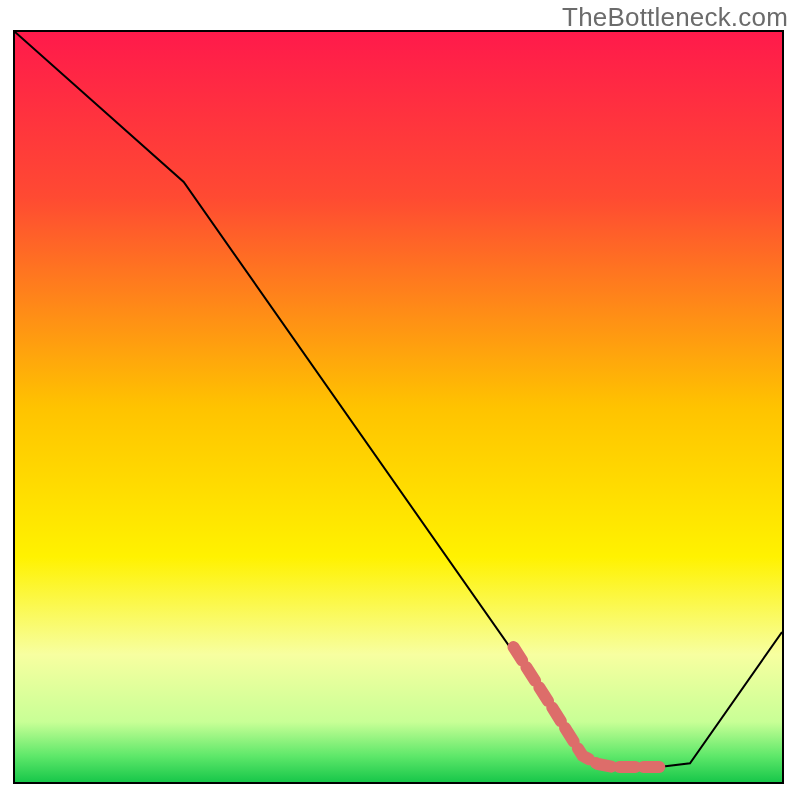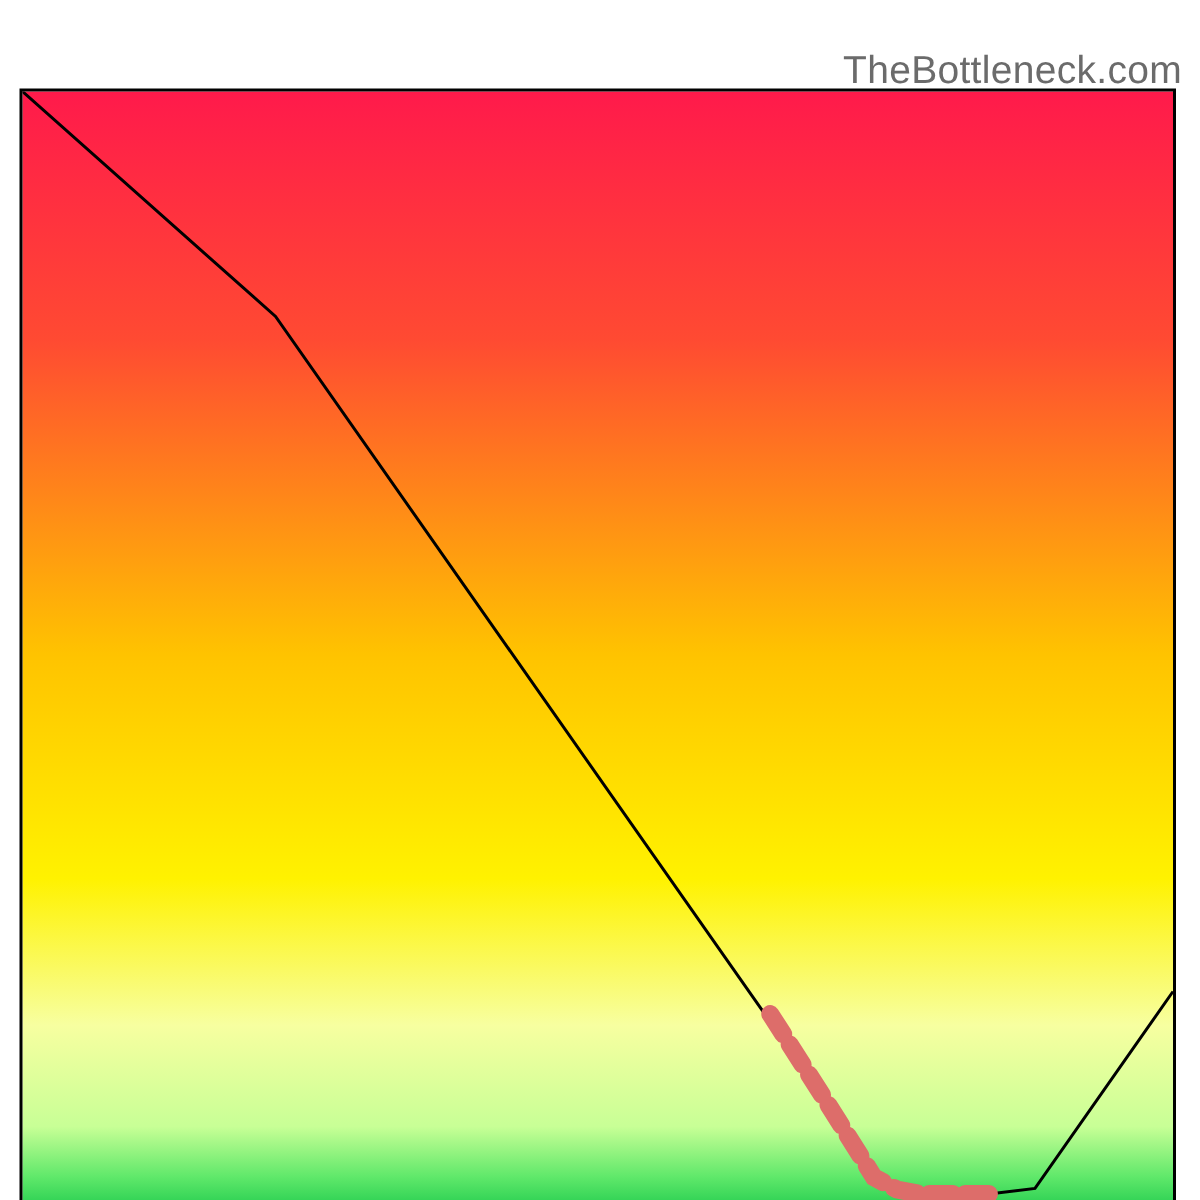--- a/index.html
+++ b/index.html
@@ -8,21 +8,20 @@
     width: 800px;
     height: 800px;
     overflow: hidden;
     background: #ffffff;
     font-family: Arial, Helvetica, sans-serif;
   }
   .container {
     position: relative;
     width: 800px;
     height: 568px;
-    margin-top: 29px;
   }
   .watermark {
     position: absolute;
     top: 2px;
     right: 12px;
     color: #6b6b6b;
     font-size: 26px;
     font-weight: 400;
     letter-spacing: 0.2px;
     z-index: 4;

